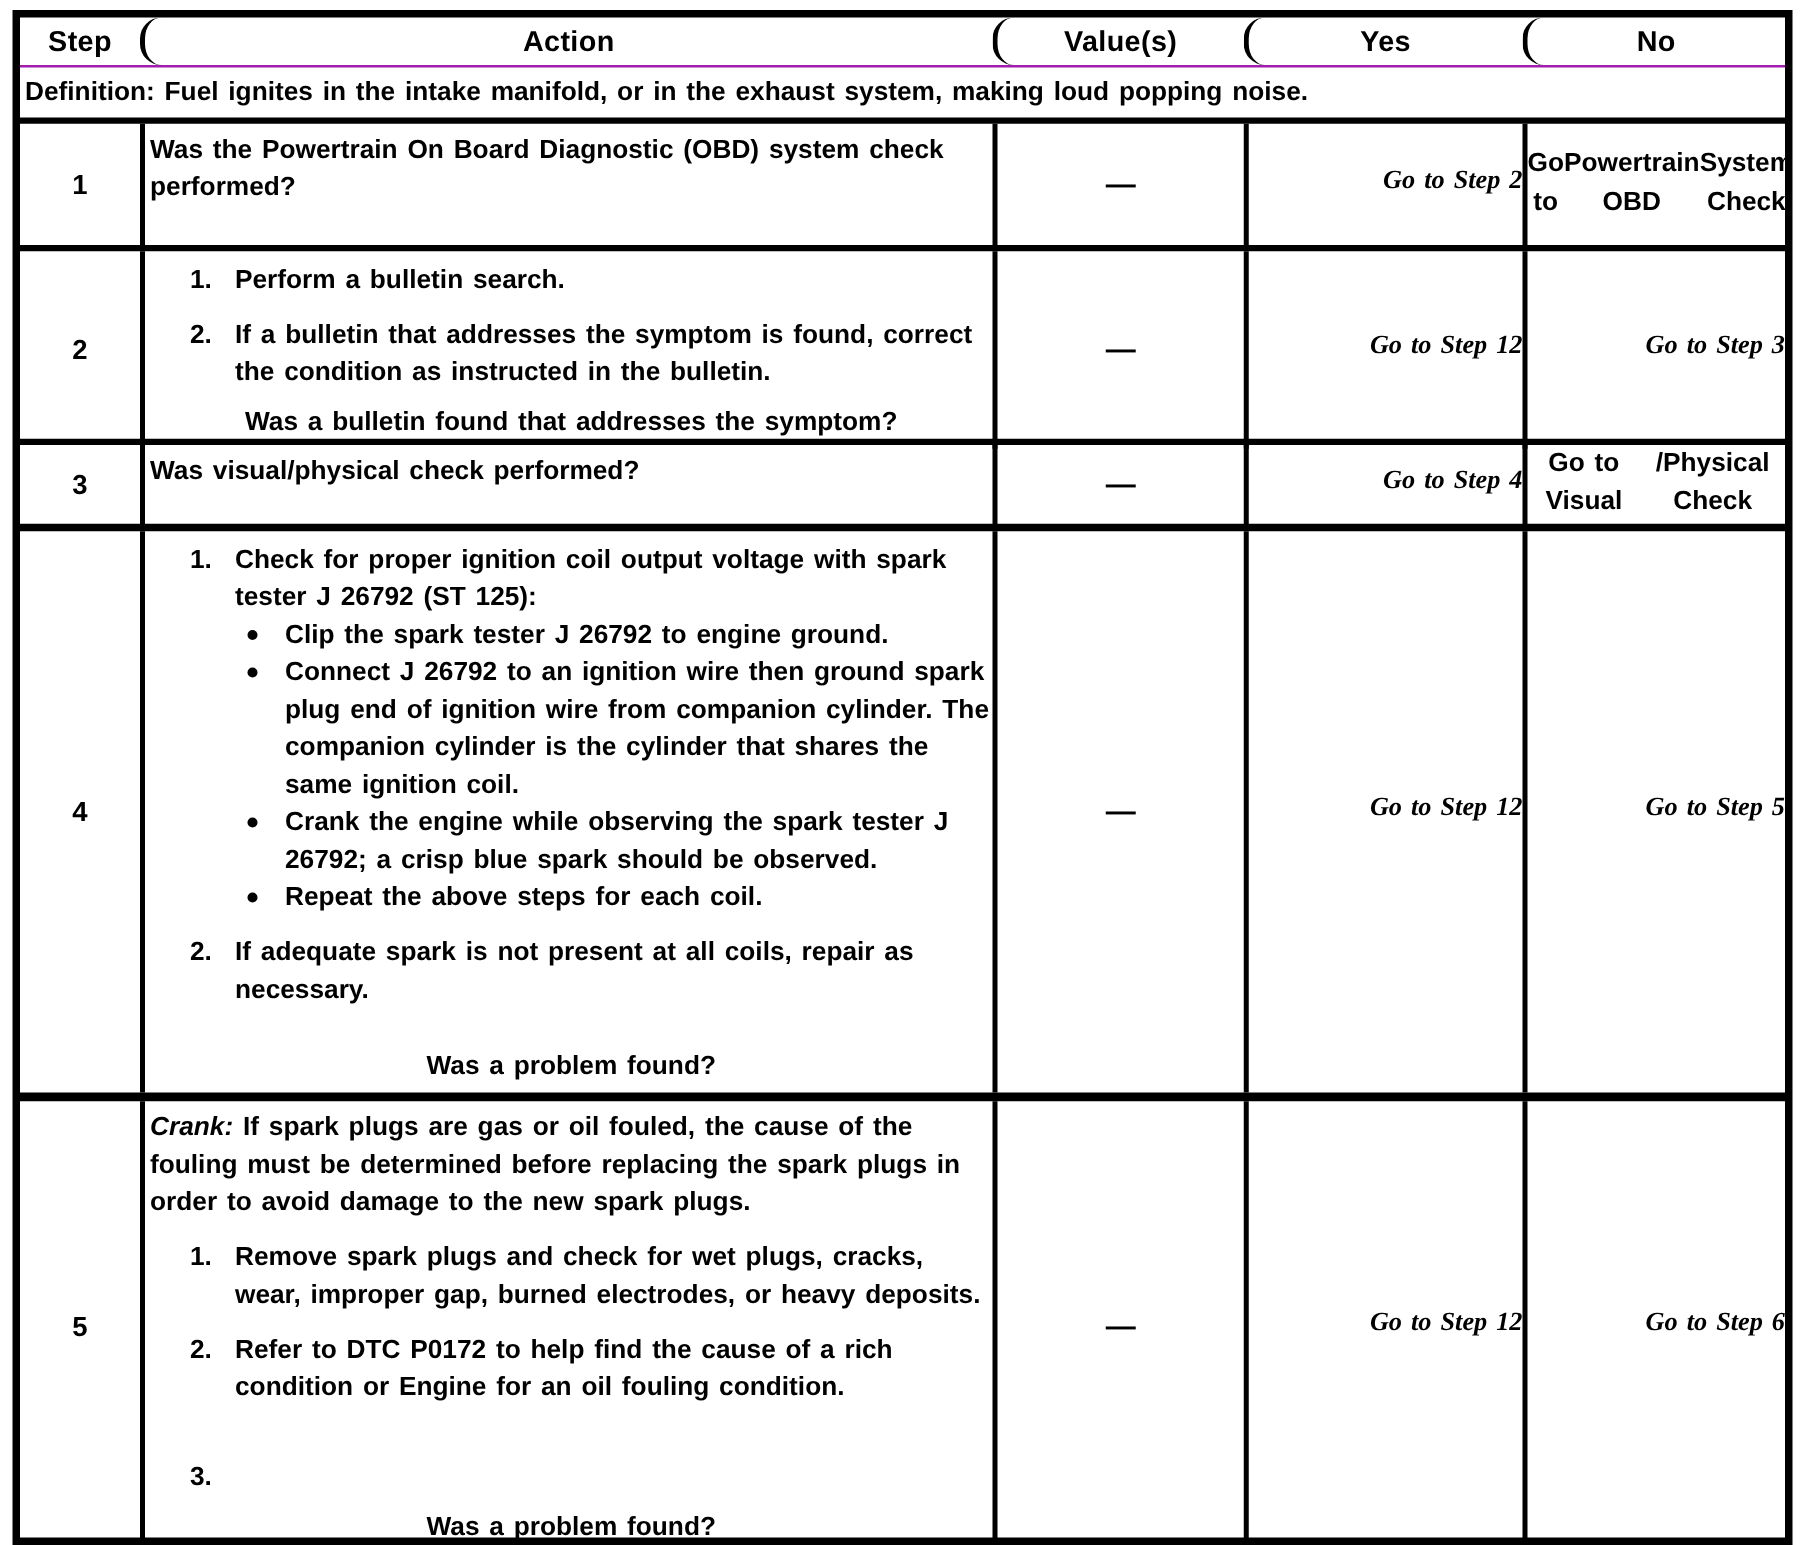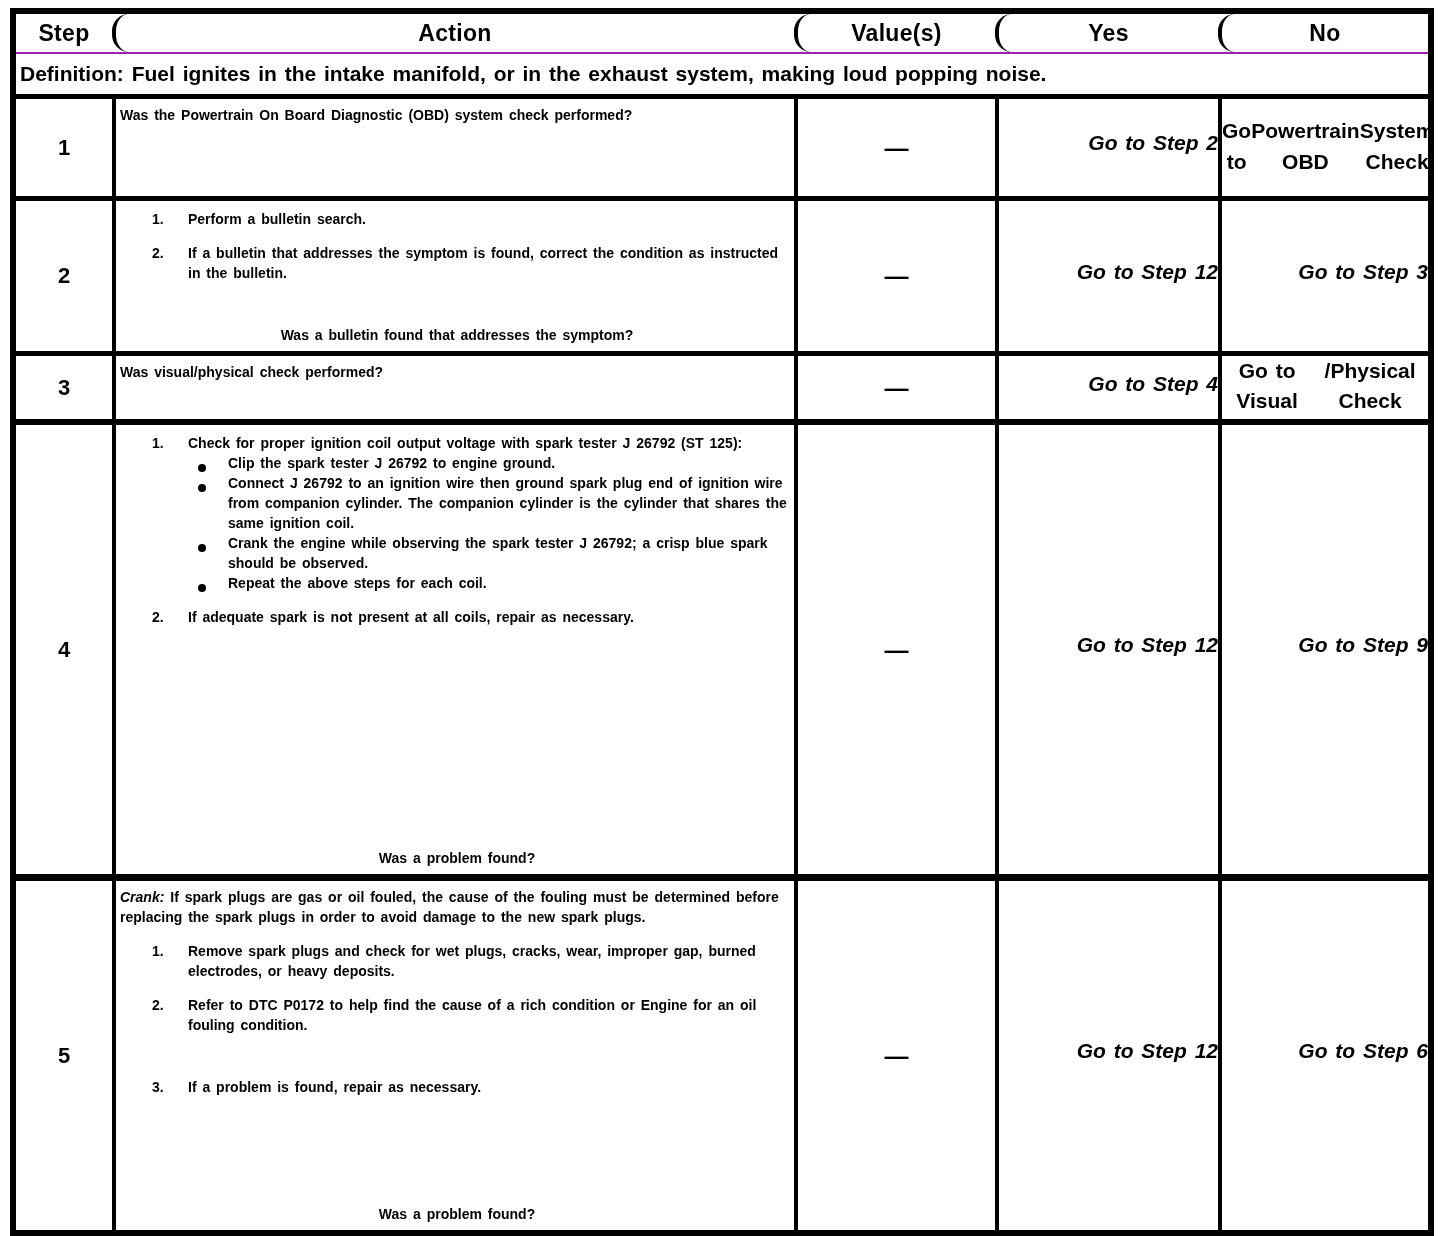--- a/index.html
+++ b/index.html
@@ -35,21 +35,21 @@
   .r2{height:155px;}
   .r3{height:68px;}
   .r4{height:455px;border-top:6px solid #000;}
   .r5{height:356px;border-top:7px solid #000;}
   .stepcell{
     display:flex;align-items:center;justify-content:center;
     font-size:22px;
   }
   .action{
     display:flex;flex-direction:column;
-    font-size:14px;line-height:1.43;word-spacing:2px;
+    font-size:21px;line-height:1.43;word-spacing:2px;
     padding:6px 0 6px 4px;
   }
   .action .para{margin:0;}
   .item{display:flex;padding-left:32px;margin-top:14px;}
   .item:first-child{margin-top:2px;}
   .item .num{flex:none;width:36px;}
   .item .txt{flex:1;}
   .bullet{display:flex;margin-left:78px;}
   .bullet .dot{flex:none;width:30px;padding-top:11px;}
   .bullet .dot i{
@@ -62,21 +62,21 @@
   .gap-before{margin-top:42px;}
   .valcell{
     display:flex;align-items:center;justify-content:center;
     font-size:24px;
   }
   .gocell{
     display:flex;justify-content:flex-end;
     align-items:center;text-align:center;
     font-size:21px;padding-bottom:9px;word-spacing:2px;
   }
-  .gocell .goto{font-style:italic;}
+  .gocell .goto{font-style:italic;font-family:Liberation Serif, serif;}
   .nocell-top{justify-content:flex-start;padding-top:6px;line-height:1.5;}
   .nocell-mid{justify-content:center;line-height:1.45;padding-bottom:4px;}
 </style>
 </head>
 <body>
 
 <div class="tbl">
 
   <div class="row hdr">
     <div>Step</div>
@@ -178,39 +178,38 @@
         <span class="num">2.</span>
         <span class="txt">If adequate spark is not present at all coils, repair as necessary.</span>
       </div>
       <div class="question">Was a problem found?</div>
     </div>
     <div class="valcell">—</div>
     <div class="gocell">
       <span class="goto">Go to Step 12</span>
     </div>
     <div class="gocell">
-      <span class="goto">Go to Step 9</span>
+      <span class="goto">Go to Step 5</span>
     </div>
   </div>
 
   <div class="row r r5">
     <div class="stepcell">5</div>
     <div class="action">
       <p class="para notice"><span class="nlab">Crank:</span><span> If spark plugs are gas or oil fouled, the cause of the fouling must be determined before replacing the spark plugs in order to avoid damage to the new spark plugs.</span></p>
       <div class="item">
         <span class="num">1.</span>
         <span class="txt">Remove spark plugs and check for wet plugs, cracks, wear, improper gap, burned electrodes, or heavy deposits.</span>
       </div>
       <div class="item">
         <span class="num">2.</span>
         <span class="txt">Refer to DTC P0172 to help find the cause of a rich condition or Engine for an oil fouling condition.</span>
       </div>
       <div class="item gap-before">
         <span class="num">3.</span>
-        <span class="txt">If a problem is found, repair as necessary.</span>
       </div>
       <div class="question">Was a problem found?</div>
     </div>
     <div class="valcell">—</div>
     <div class="gocell">
       <span class="goto">Go to Step 12</span>
     </div>
     <div class="gocell">
       <span class="goto">Go to Step 6</span>
     </div>

